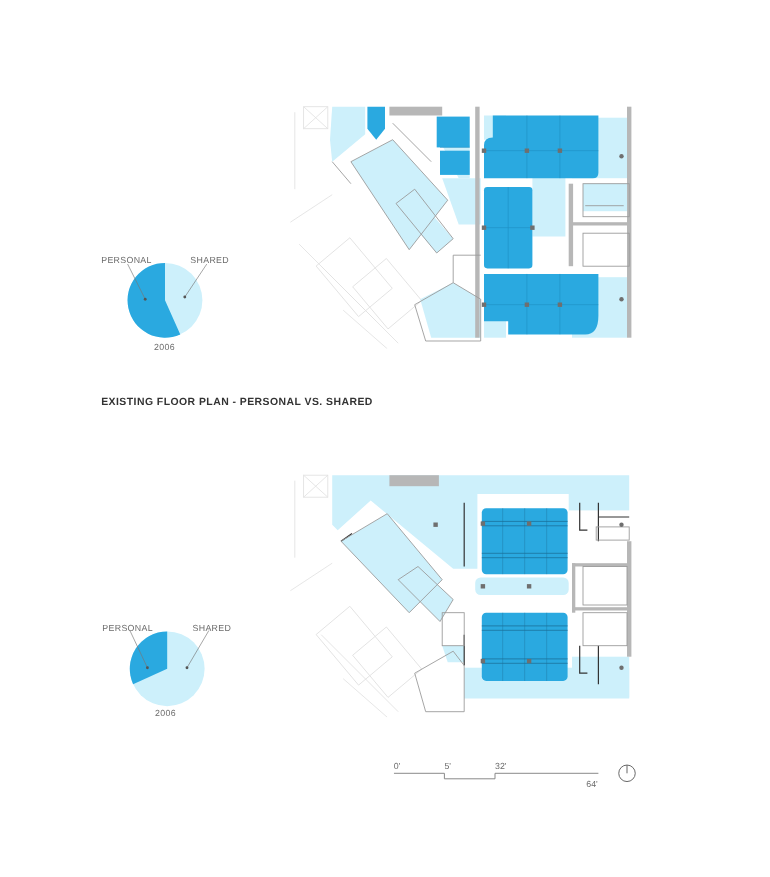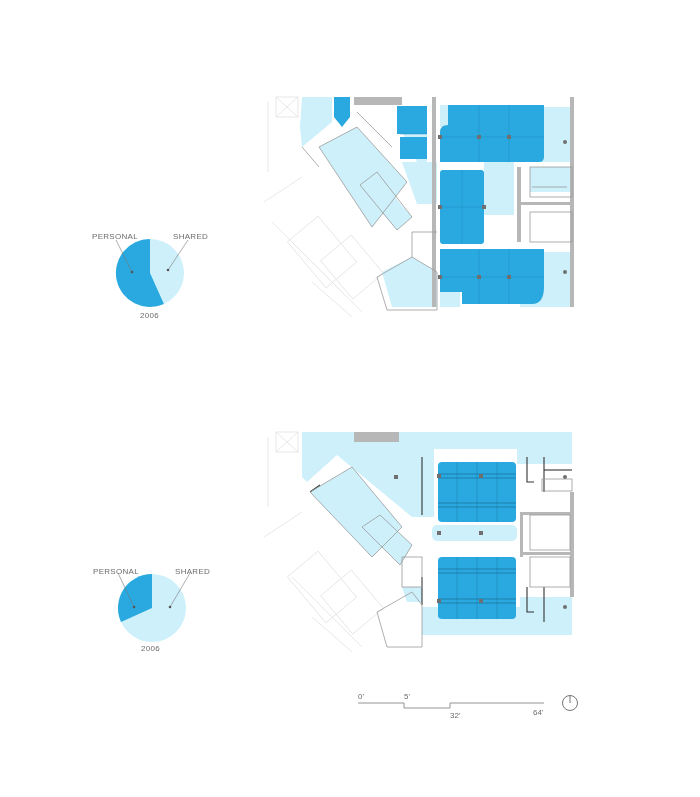--- a/index.html
+++ b/index.html
@@ -24,20 +24,21 @@
     <circle cx="40" cy="35" r="34" fill="#cdf0fb"></circle>
 
     <path d="M40,35 L40,1 A34,34 0 1,0 53.9,66 Z" fill="#2aa9e0"></path>
 
     <line x1="6" y1="2" x2="22" y2="34" stroke="#777" stroke-width="0.6"></line>
     <circle cx="22" cy="34" r="1.3" fill="#555"></circle>
     <line x1="78" y1="2" x2="58" y2="32" stroke="#777" stroke-width="0.6"></line>
     <circle cx="58" cy="32" r="1.3" fill="#555"></circle>
   </svg>
 
+  <div class="abs caption" style="left:92px;top:360px;">EXISTING FLOOR PLAN - PERSONAL VS. SHARED</div>
 
   <svg class="abs" style="left:262px;top:92px;" width="325" height="225" viewBox="0 0 325 225">
 
     <g stroke="#e2e2e2" stroke-width="0.8" fill="none">
       <rect x="14" y="5" width="22" height="20"></rect>
       <line x1="14" y1="5" x2="36" y2="25"></line>
         <line x1="36" y1="5" x2="14" y2="25"></line>
       <line x1="6" y1="10" x2="6" y2="80"></line>
       <line x1="2" y1="110" x2="40" y2="85"></line>
       <line x1="10" y1="130" x2="80" y2="200"></line>
@@ -133,21 +134,21 @@
     <line x1="6" y1="0" x2="22" y2="34" stroke="#777" stroke-width="0.6"></line>
     <circle cx="22" cy="34" r="1.3" fill="#555"></circle>
     <line x1="78" y1="0" x2="58" y2="34" stroke="#777" stroke-width="0.6"></line>
     <circle cx="58" cy="34" r="1.3" fill="#555"></circle>
   </svg>
 
 
   <div class="abs" style="left:358px;top:302px;width:190px;height:24px;">
     <span class="abs scale-tick" style="left:0;top:0;">0'</span>
     <span class="abs scale-tick" style="left:46px;top:0;">5'</span>
-    <span class="abs scale-tick" style="left:92px;top:0;margin-top:19px;">32'</span>
+    <span class="abs scale-tick" style="left:92px;top:0;">32'</span>
     <span class="abs scale-tick" style="left:175px;top:16px;">64'</span>
     <svg class="abs" style="left:0;top:9px;" width="190" height="10" viewBox="0 0 190 10">
       <polyline points="0,2 46,2 46,7 92,7 92,2 186,2" fill="none" stroke="#888" stroke-width="0.9"></polyline>
     </svg>
   </div>
 
   <svg class="abs" style="left:561px;top:304px;" width="18" height="18" viewBox="0 0 18 18">
     <circle cx="9" cy="9" r="7.5" fill="none" stroke="#666" stroke-width="0.9"></circle>
     <line x1="9" y1="1.5" x2="9" y2="9" stroke="#666" stroke-width="0.9"></line>
   </svg>

